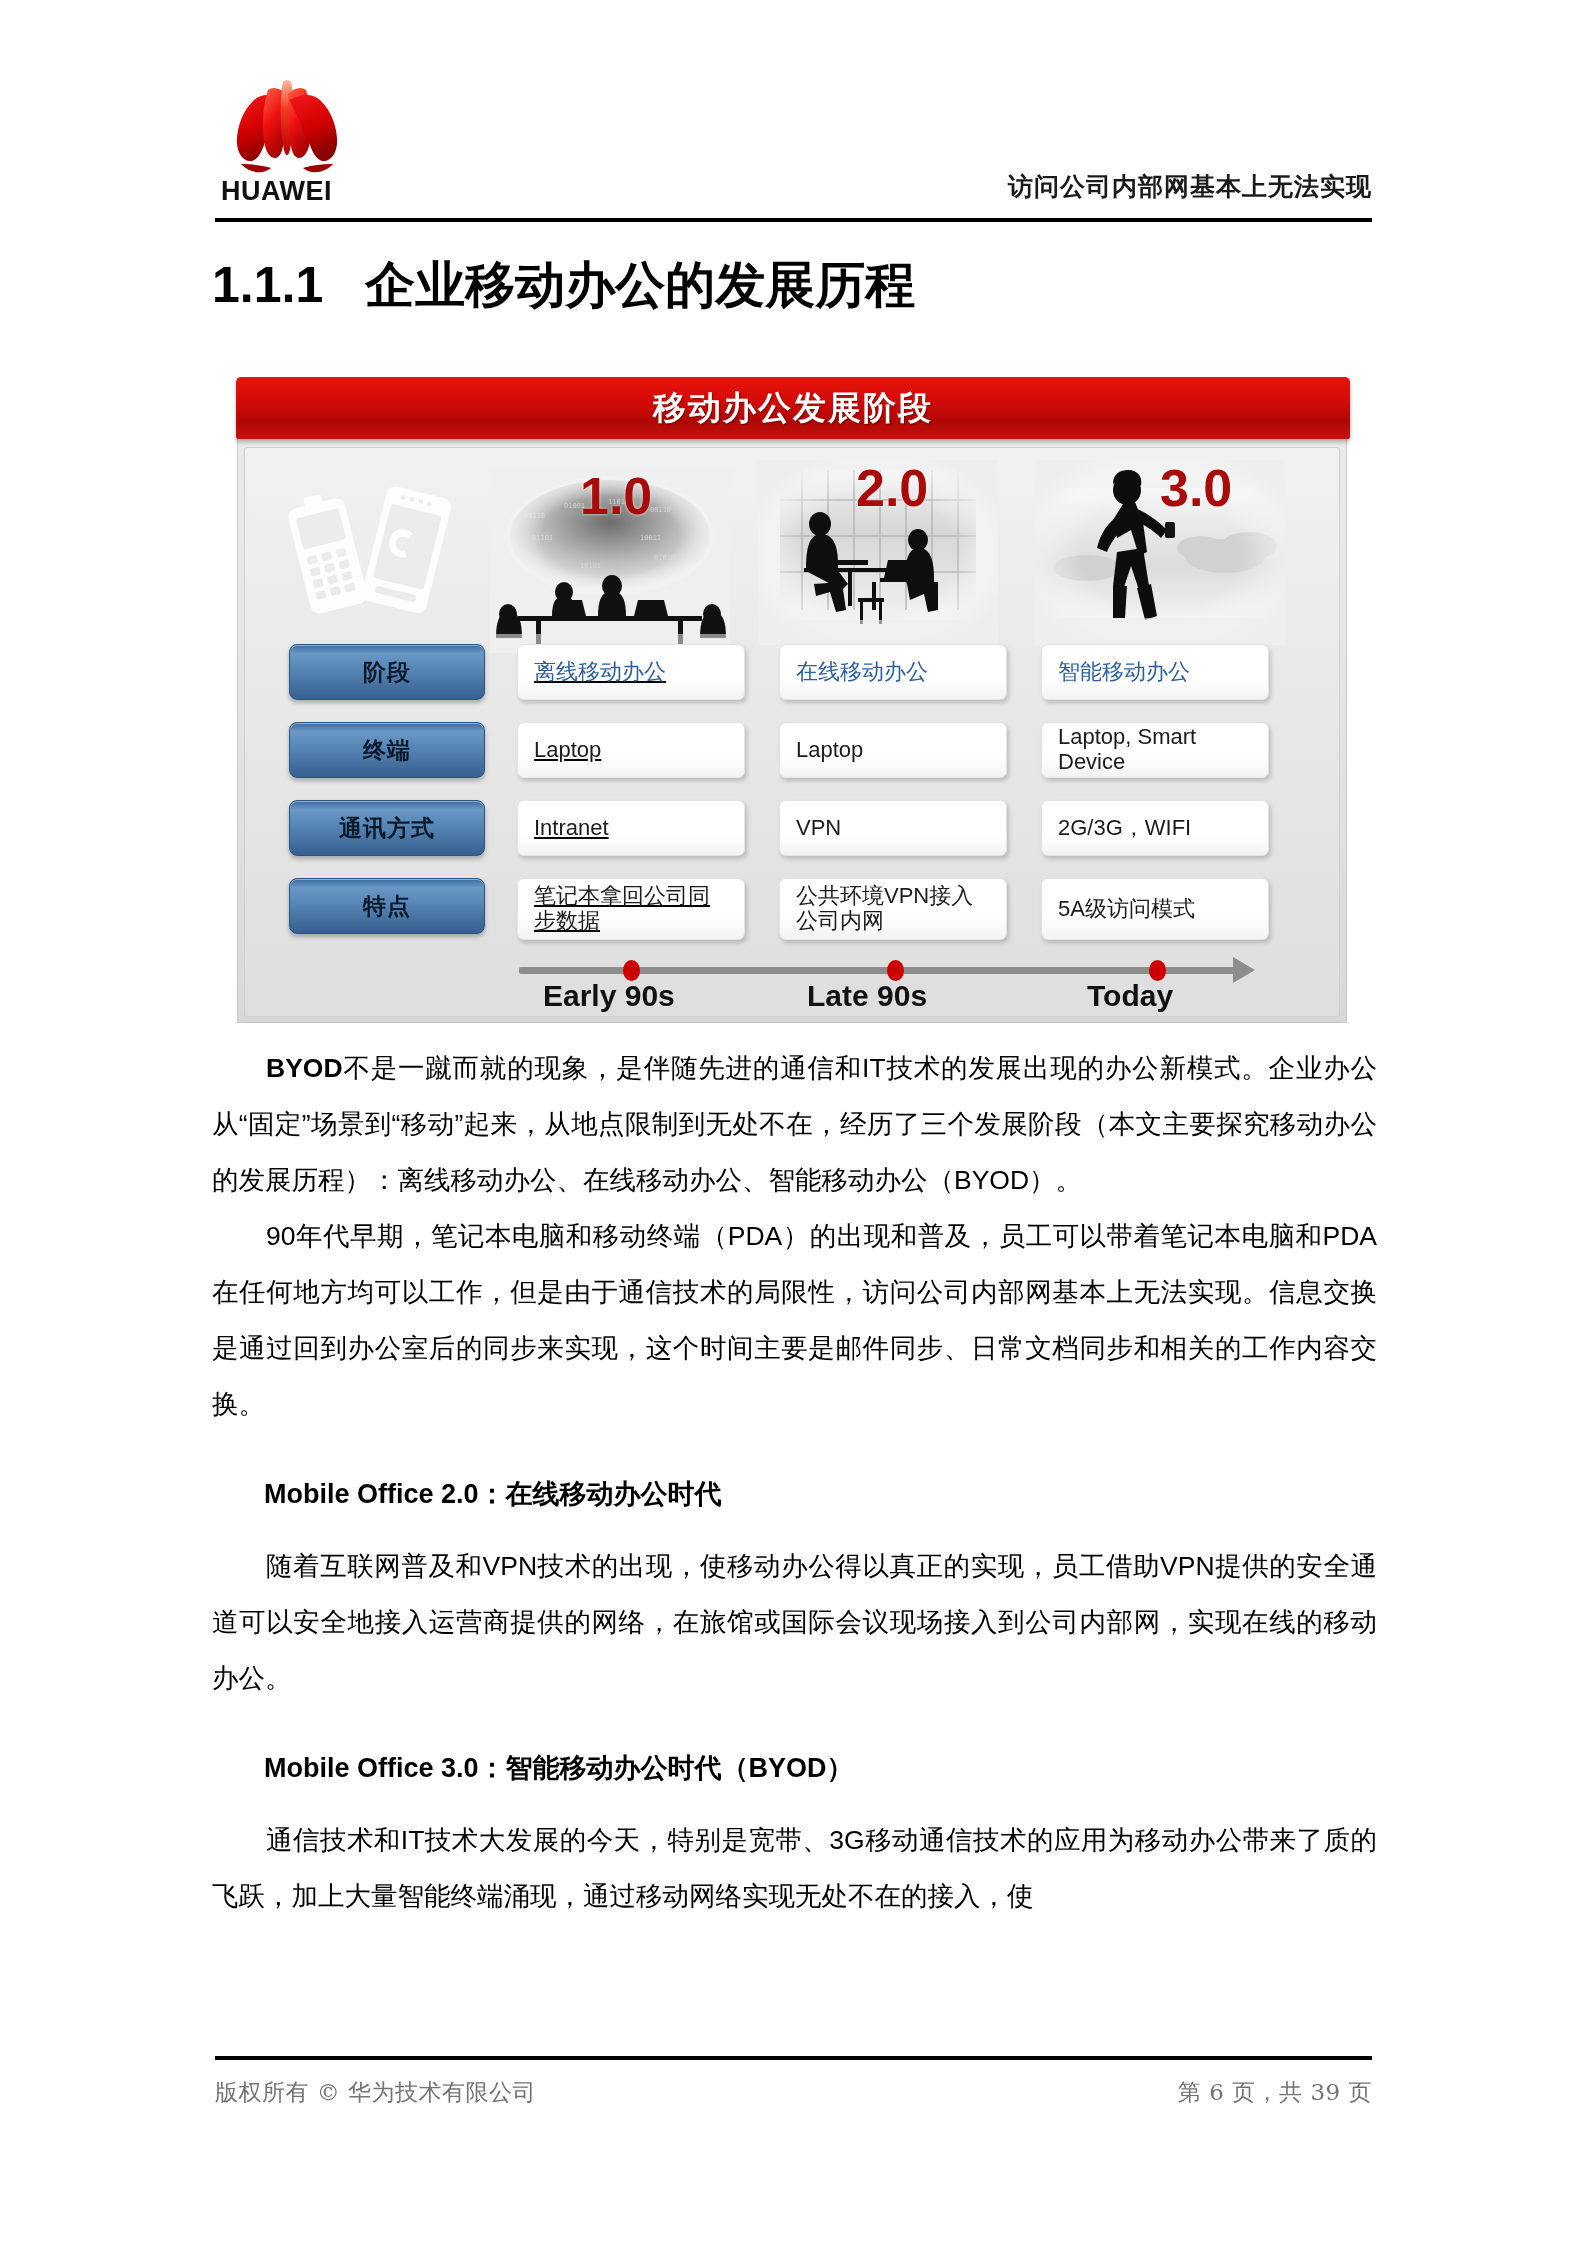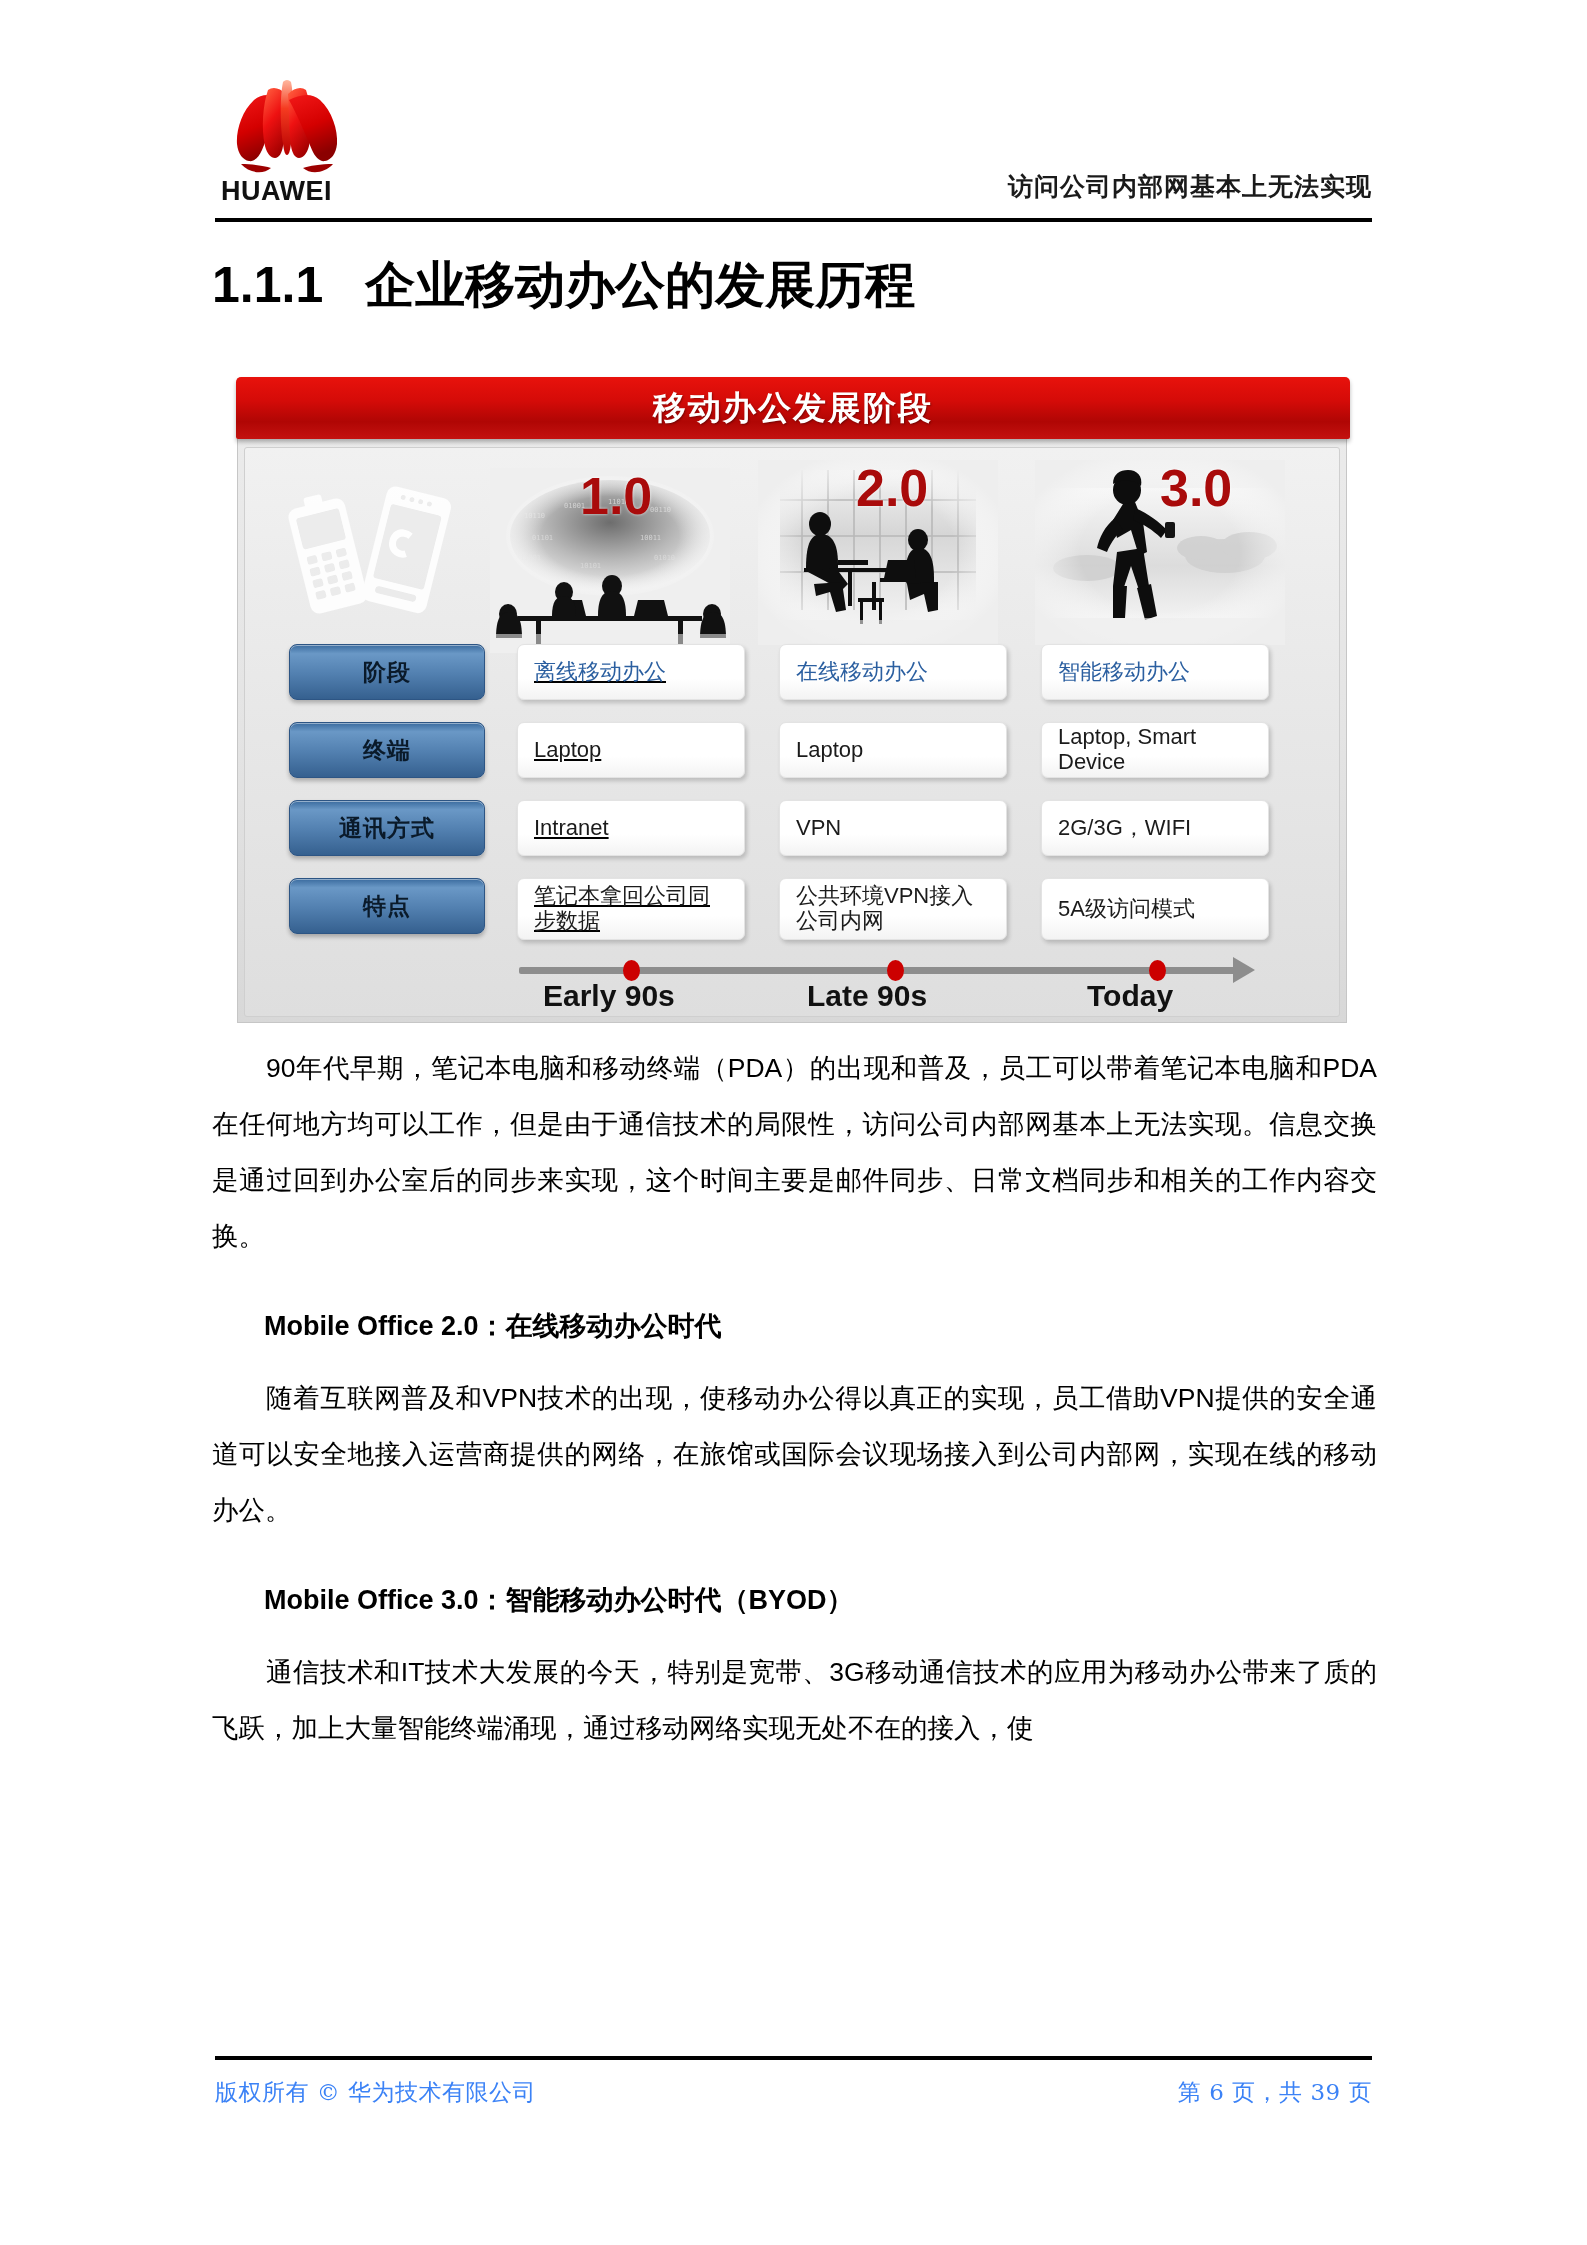--- a/index.html
+++ b/index.html
@@ -306,21 +306,21 @@
     top: 2070px;
     width: 1157px;
     height: 44px;
     display: flex;
     align-items: center;
     justify-content: space-between;
   }
   .footer-left, .footer-right {
     font-family: "DejaVu Serif", "Liberation Serif", serif;
     font-size: 23px;
-    color: #3b82f6;
+    color: #737373;
     letter-spacing: 0.5px;
     white-space: nowrap;
   }
 </style>
 </head>
 <body>
 
 <div class="page">
 
   <div class="header">
@@ -637,20 +637,21 @@
         <div class="tl-lbl tb0">Early 90s</div>
         <div class="tl-lbl tb1">Late 90s</div>
         <div class="tl-lbl tb2">Today</div>
       </div>
 
     </div>
   </div>
 
   <div class="content">
 
+    <p class="body"><b>BYOD</b><span>不是一蹴而就的现象，是伴随先进的通信和IT技术的发展出现的办公新模式。企业办公从“固定”场景到“移动”起来，从地点限制到无处不在，经历了三个发展阶段（本文主要探究移动办公的发展历程）：离线移动办公、在线移动办公、智能移动办公（BYOD）。</span></p>
 
     <p class="body">90年代早期，笔记本电脑和移动终端（PDA）的出现和普及，员工可以带着笔记本电脑和PDA在任何地方均可以工作，但是由于通信技术的局限性，访问公司内部网基本上无法实现。信息交换是通过回到办公室后的同步来实现，这个时间主要是邮件同步、日常文档同步和相关的工作内容交换。</p>
 
     <h3 class="subhead">Mobile Office 2.0：在线移动办公时代</h3>
     <p class="body">随着互联网普及和VPN技术的出现，使移动办公得以真正的实现，员工借助VPN提供的安全通道可以安全地接入运营商提供的网络，在旅馆或国际会议现场接入到公司内部网，实现在线的移动办公。</p>
 
     <h3 class="subhead">Mobile Office 3.0：智能移动办公时代（BYOD）</h3>
     <p class="body">通信技术和IT技术大发展的今天，特别是宽带、3G移动通信技术的应用为移动办公带来了质的飞跃，加上大量智能终端涌现，通过移动网络实现无处不在的接入，使</p>
 
   </div>

